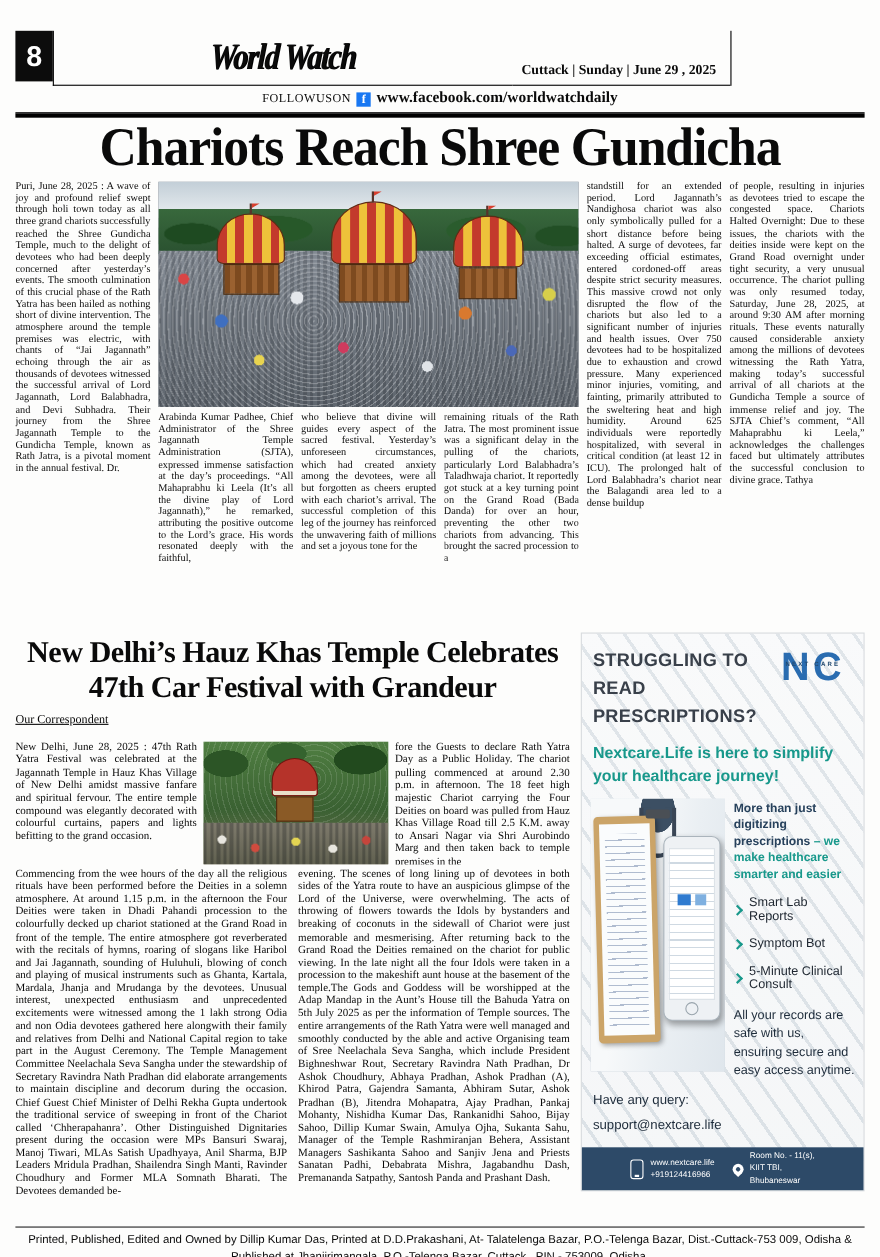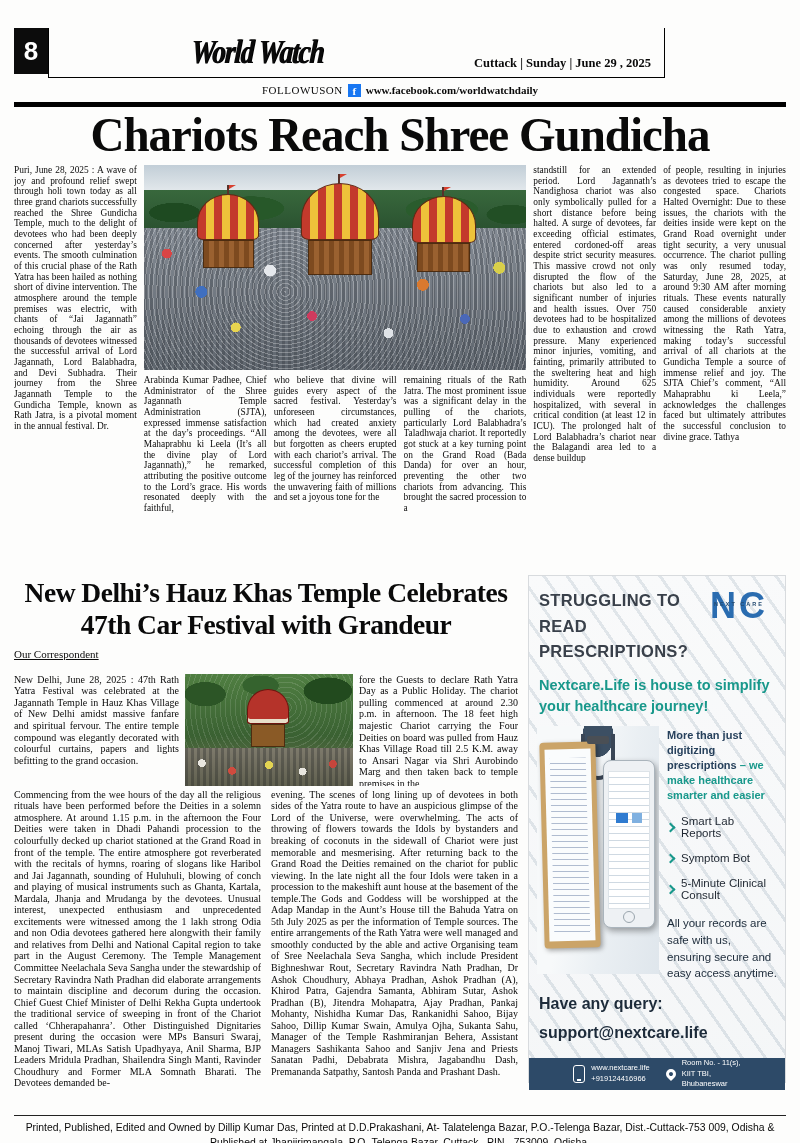--- a/index.html
+++ b/index.html
@@ -16,21 +16,21 @@
     display:flex; align-items:center; justify-content:center; }
   .masthead { font-weight:bold; font-style:italic; font-size:27px; letter-spacing:-1px;
     transform:scaleY(1.25) skewX(-4deg); text-shadow:1px 0 #000; }
   .date-zone { flex:0 0 198px; border-bottom:1.5px solid #000;
     font-weight:bold; font-size:12.5px; display:flex; align-items:flex-end; padding:0 4px 6px 8px; white-space:nowrap; }
   .end-zone { flex:0 0 122px; border-left:1.5px solid #000; }
   .follow-row { display:flex; align-items:center; justify-content:center; gap:5px; height:20px; margin-top:2px; }
   .follow-label { font-size:11px; letter-spacing:.5px; }
   .fb-icon { width:13px; height:13px; background:#1877f2; color:#fff; font-weight:bold;
     font-size:11px; display:flex; align-items:flex-end; justify-content:center; line-height:11px; }
-  .fb-url { font-size:11px; font-weight:bold; }
+  .fb-url { font-size:14px; font-weight:bold; }
   .thick-rule { border-top:1px solid #000; border-bottom:4px solid #000; height:3px; margin-top:2px; }
 
   
   .headline1 { text-align:center; font-size:47px; font-weight:bold; letter-spacing:-1px;
     line-height:1.02; padding:4px 0 2px; transform:scaleY(1.05); }
   .article1 { display:grid; grid-template-columns:repeat(6,1fr); grid-template-rows:205px auto;
     gap:5px 7px; height:404px; margin-top:4px; font-size:9.4px; line-height:1.135;
     text-align:justify; overflow:hidden; }
   .article1 p { overflow:hidden; height:100%; }
   .a1-col1 { grid-column:1; grid-row:1/3; }
@@ -159,21 +159,21 @@
   .ad-phone::after { content:""; position:absolute; left:50%; bottom:4px; width:10px; height:10px;
     border:1.5px solid #9aa5ad; border-radius:50%; transform:translateX(-50%); }
   .ad-right { flex:1 1 auto; padding-top:2px; }
   .ad-pitch { font-size:11px; line-height:1.35; font-weight:bold; color:#27415c; }
   .ad-pitch .teal { color:#18988b; }
   .ad-bullet { display:flex; align-items:center; gap:7px; margin-top:13px;
     font-size:11.5px; color:#1e2630; }
   .chev { width:7px; height:7px; border-top:2.5px solid #18988b; border-right:2.5px solid #18988b;
     transform:rotate(45deg); flex:0 0 7px; }
   .ad-assure { margin-top:14px; font-size:11.5px; line-height:1.45; color:#1d2b3a; }
-  .ad-query { padding:8px 10px 10px 10px; font-size:16px; font-weight:bold; color:#1d2b3a; line-height:1.8; }
+  .ad-query { padding:8px 10px 10px 10px; font-size:12px; font-weight:normal; color:#1d2b3a; line-height:1.8; }
   .ad-bar { height:54px; background:#2d4a68; color:#fff; display:flex; align-items:center;
     justify-content:center; gap:16px; font-size:7.5px; line-height:1.45; }
   .bar-group { display:flex; align-items:center; gap:6px; }
   .phone-ic { width:12px; height:18px; border:1.5px solid #fff; border-radius:3px; position:relative; }
   .phone-ic::after { content:""; position:absolute; left:50%; bottom:1px; width:4px; height:1.5px;
     background:#fff; transform:translateX(-50%); }
   .pin-ic { width:10px; height:10px; background:#fff; border-radius:50% 50% 50% 0;
     transform:rotate(-45deg); position:relative; }
   .pin-ic::after { content:""; position:absolute; left:3px; top:3px; width:4px; height:4px;
     background:#2d4a68; border-radius:50%; }
@@ -267,21 +267,21 @@
       <div class="ad-top">
         <div class="ad-headline">
           <span>STRUGGLING TO READ</span><br>
           <span>PRESCRIPTIONS?</span>
         </div>
         <div class="nc-logo">
           <div class="nc-letters">NC</div>
           <div class="nc-word">NEXT CARE</div>
         </div>
       </div>
-      <div class="ad-tagline">Nextcare.Life is house to simplify your healthcare journey!</div>
+      <div class="ad-tagline">Nextcare.Life is here to simplify your healthcare journey!</div>
       <div class="ad-mid">
         <div class="ad-photo">
           <div class="ad-coat"></div>
           <div class="ad-steth"></div>
           <div class="ad-clamp"></div>
           <div class="ad-clip"></div>
           <div class="ad-phone"></div>
         </div>
         <div class="ad-right">
           <div class="ad-pitch">

